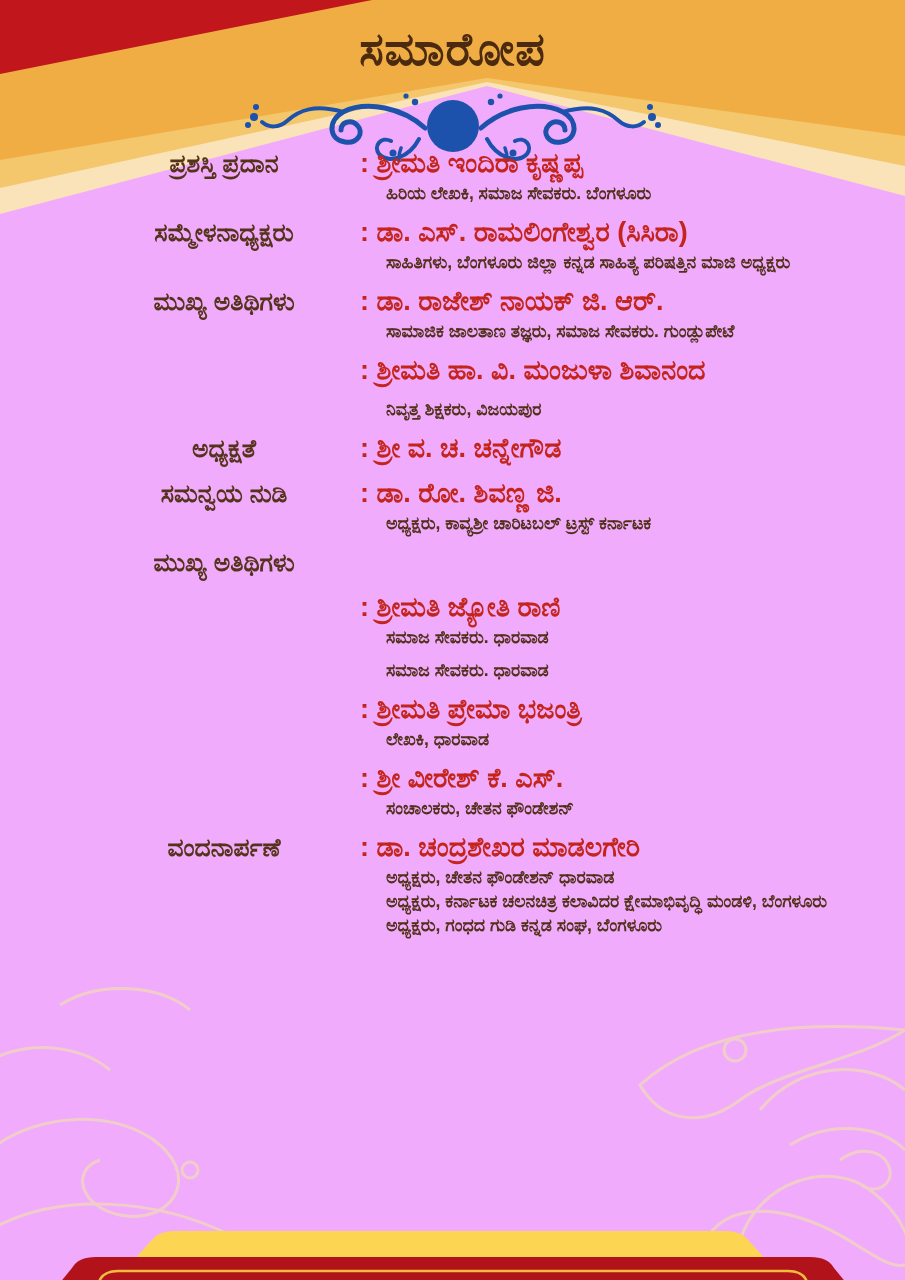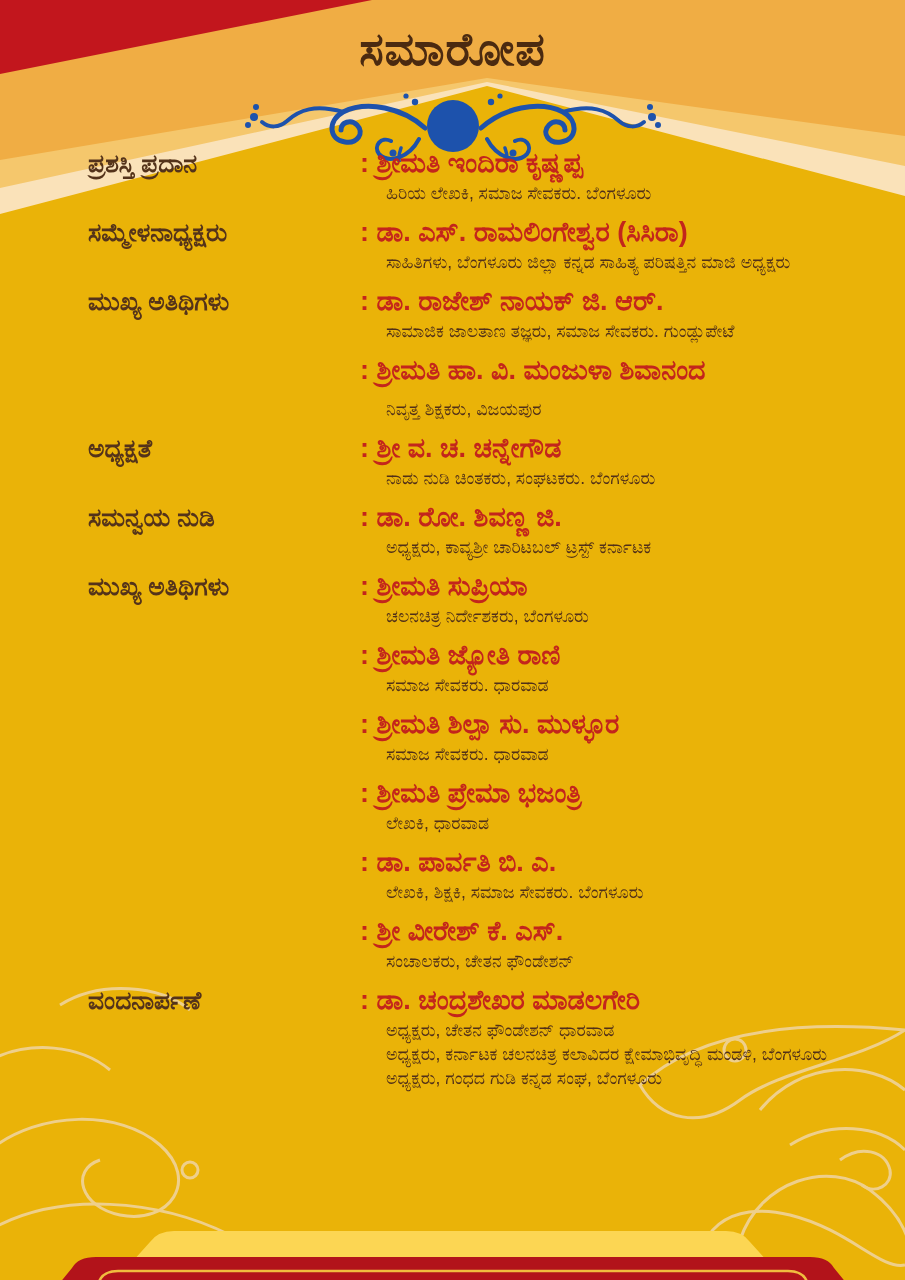--- a/index.html
+++ b/index.html
@@ -1,44 +1,44 @@
 <!DOCTYPE html>
 <html><head>
 <meta charset="utf-8">
 <style>
   html,body { margin:0; padding:0; }
   .page {
     position:relative; width:905px; height:1280px;
-    background:#eab308; overflow:hidden;
+    background:#f0abfc; overflow:hidden;
     font-family:"Liberation Sans","DejaVu Sans",sans-serif;
   }
   svg { display:block; }
   .motifs { position:absolute; left:0; top:0; width:905px; height:1280px; }
   .header-svg { position:absolute; left:0; top:0; width:905px; height:240px; }
   .page-title {
     position:absolute; left:0; top:22px; width:100%;
     text-align:center; font-size:46px; font-weight:800;
     color:#4b2a10; letter-spacing:1px;
   }
   .ornament { position:absolute; left:50%; top:90px; transform:translateX(-50%); }
   .program {
     position:absolute; left:88px; top:145px; right:28px;
   }
   .row { display:flex; align-items:flex-start; margin-bottom:9px; }
   .row-label {
     width:272px; flex:0 0 272px;
-    font-size:25px; font-weight:700; color:#54331a; line-height:36px;
+    font-size:25px; font-weight:700; color:#54331a; line-height:36px;text-align:center;
   }
   .entry { flex:1; min-width:0; }
   .row-name {
     font-size:27px; font-weight:800; color:#c3251c; line-height:36px;
     white-space:nowrap;
   }
   .row-sub {
-    font-size:17.5px; font-weight:400; color:#513019; line-height:24px;
+    font-size:17.5px; font-weight:700; color:#513019; line-height:24px;
     padding-left:26px; white-space:nowrap;
   }
   .footer-svg { position:absolute; left:0; bottom:0; width:905px; height:52px; }
 </style>
 </head>
 <body>
 
 <div class="page">
 
   <svg class="motifs" viewBox="0 0 905 1280" fill="none" stroke="#f0d9b8" stroke-width="3" opacity="0.75">
@@ -129,72 +129,59 @@
       <div class="row-label"></div>
       <div class="entry">
       <div class="row-sub">ನಿವೃತ್ತ ಶಿಕ್ಷಕರು, ವಿಜಯಪುರ</div>
         </div>
     </div>
 
     <div class="row">
       <div class="row-label">ಅಧ್ಯಕ್ಷತೆ</div>
       <div class="entry">
         <div class="row-name">: ಶ್ರೀ ವ. ಚ. ಚನ್ನೇಗೌಡ</div>
-      <div class="row-sub">ನಾಡು ನುಡಿ ಚಿಂತಕರು, ಸಂಘಟಕರು. ಬೆಂಗಳೂರು</div>
         </div>
     </div>
 
     <div class="row">
       <div class="row-label">ಸಮನ್ವಯ ನುಡಿ</div>
       <div class="entry">
         <div class="row-name">: ಡಾ. ರೋ. ಶಿವಣ್ಣ ಜಿ.</div>
       <div class="row-sub">ಅಧ್ಯಕ್ಷರು, ಕಾವ್ಯಶ್ರೀ ಚಾರಿಟಬಲ್ ಟ್ರಸ್ಟ್ ಕರ್ನಾಟಕ</div>
         </div>
     </div>
 
     <div class="row">
       <div class="row-label">ಮುಖ್ಯ ಅತಿಥಿಗಳು</div>
-      <div class="entry">
-        <div class="row-name">: ಶ್ರೀಮತಿ ಸುಪ್ರಿಯಾ</div>
-      <div class="row-sub">ಚಲನಚಿತ್ರ ನಿರ್ದೇಶಕರು, ಬೆಂಗಳೂರು</div>
-        </div>
     </div>
 
     <div class="row">
       <div class="row-label"></div>
       <div class="entry">
         <div class="row-name">: ಶ್ರೀಮತಿ ಜ್ಯೋತಿ ರಾಣಿ</div>
       <div class="row-sub">ಸಮಾಜ ಸೇವಕರು. ಧಾರವಾಡ</div>
         </div>
     </div>
 
     <div class="row">
       <div class="row-label"></div>
       <div class="entry">
-        <div class="row-name">: ಶ್ರೀಮತಿ ಶಿಲ್ಪಾ ಸು. ಮುಳ್ಳೂರ</div>
       <div class="row-sub">ಸಮಾಜ ಸೇವಕರು. ಧಾರವಾಡ</div>
         </div>
     </div>
 
     <div class="row">
       <div class="row-label"></div>
       <div class="entry">
         <div class="row-name">: ಶ್ರೀಮತಿ ಪ್ರೇಮಾ ಭಜಂತ್ರಿ</div>
       <div class="row-sub">ಲೇಖಕಿ, ಧಾರವಾಡ</div>
         </div>
     </div>
 
 
-    <div class="row">
-      <div class="row-label"></div>
-      <div class="entry">
-        <div class="row-name">: ಡಾ. ಪಾರ್ವತಿ ಬಿ. ಎ.</div>
-      <div class="row-sub">ಲೇಖಕಿ, ಶಿಕ್ಷಕಿ, ಸಮಾಜ ಸೇವಕರು. ಬೆಂಗಳೂರು</div>
-        </div>
-    </div>
 
     <div class="row">
       <div class="row-label"></div>
       <div class="entry">
         <div class="row-name">: ಶ್ರೀ ವೀರೇಶ್ ಕೆ. ಎಸ್.</div>
       <div class="row-sub">ಸಂಚಾಲಕರು, ಚೇತನ ಫೌಂಡೇಶನ್</div>
         </div>
     </div>
 
     <div class="row">

